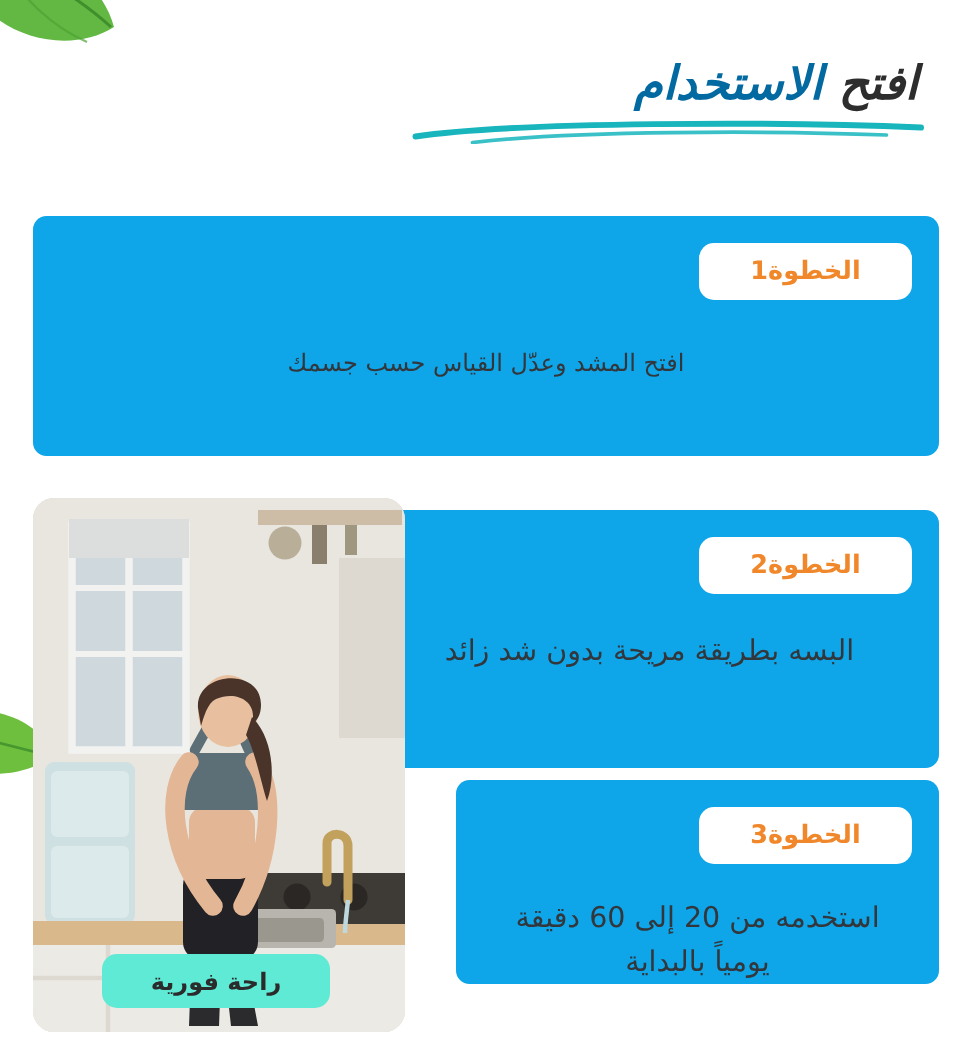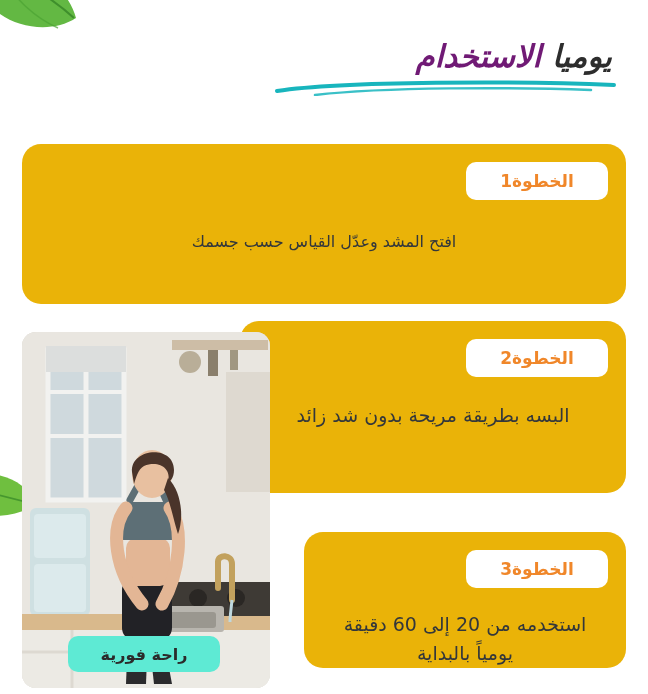--- a/index.html
+++ b/index.html
@@ -47,48 +47,48 @@
     right: 36px;
     font-size: 31px;
     font-weight: bold;
     font-style: italic;
     color: #2d2d2d;
     letter-spacing: 0px;
     direction: rtl;
     white-space: nowrap;
   }
   .header-title .accent {
-    color: #701a75;
+    color: #0369a1;
   }
   .header-underline {
     position: absolute;
     top: 62px;
     right: 30px;
     width: 345px;
     height: 16px;
   }
 
   
   .content {
     position: absolute;
     top: 142px;
     left: 22px;
     right: 22px;
     bottom: 10px;
   }
 
   .step-card {
     position: absolute;
-    background: #eab308;
-    border-radius: 19px;
+    background: #0ea5e9;
+    border-radius: 9px;
     box-sizing: border-box;
   }
   .card-1 { top: 2px;   right: 0;   width: 604px; height: 160px; }
-  .card-2 { top: 179px; right: 0;   width: 386px; height: 172px; }
-  .card-3 { top: 390px; right: 0;   width: 322px; height: 136px; }
+  .card-2 { top: 198px; right: 0;   width: 386px; height: 172px; }
+  .card-3 { top: 378px; right: 0;   width: 322px; height: 136px; }
 
   .step-badge {
     position: absolute;
     top: 18px;
     right: 18px;
     background: #ffffff;
     border-radius: 10px;
     height: 38px;
     min-width: 142px;
     display: flex;
@@ -157,21 +157,21 @@
   <path d="M10,-10 C22,26 52,46 70,54" stroke="#4ca233" stroke-width="1.5" fill="none" opacity="0.7"></path>
 </svg>
 
 <svg class="leaf leaf-mid" viewBox="0 0 90 80" xmlns="http://www.w3.org/2000/svg">
   <path d="M-20,10 C10,-4 54,4 66,34 C40,52 4,48 -12,32 C-20,24 -22,16 -20,10 Z" fill="#6fbf3f"></path>
   <path d="M-14,14 C16,22 48,30 64,34" stroke="#46972e" stroke-width="1.8" fill="none"></path>
 </svg>
 
 <div class="header">
   <div class="header-title">
-    <span>يوميا </span><span class="accent">الاستخدام</span>
+    <span>افتح </span><span class="accent">الاستخدام</span>
   </div>
   <svg class="header-underline" viewBox="0 0 345 16" xmlns="http://www.w3.org/2000/svg">
     <path d="M4,11 C70,1 250,1 341,5" stroke="#18b5bd" stroke-width="4" fill="none" stroke-linecap="round"></path>
     <path d="M42,15 C110,7 240,7 318,10" stroke="#18b5bd" stroke-width="2.5" fill="none" stroke-linecap="round" opacity="0.85"></path>
   </svg>
 </div>
 
 <div class="content">
 
   <div class="step-card card-1">

